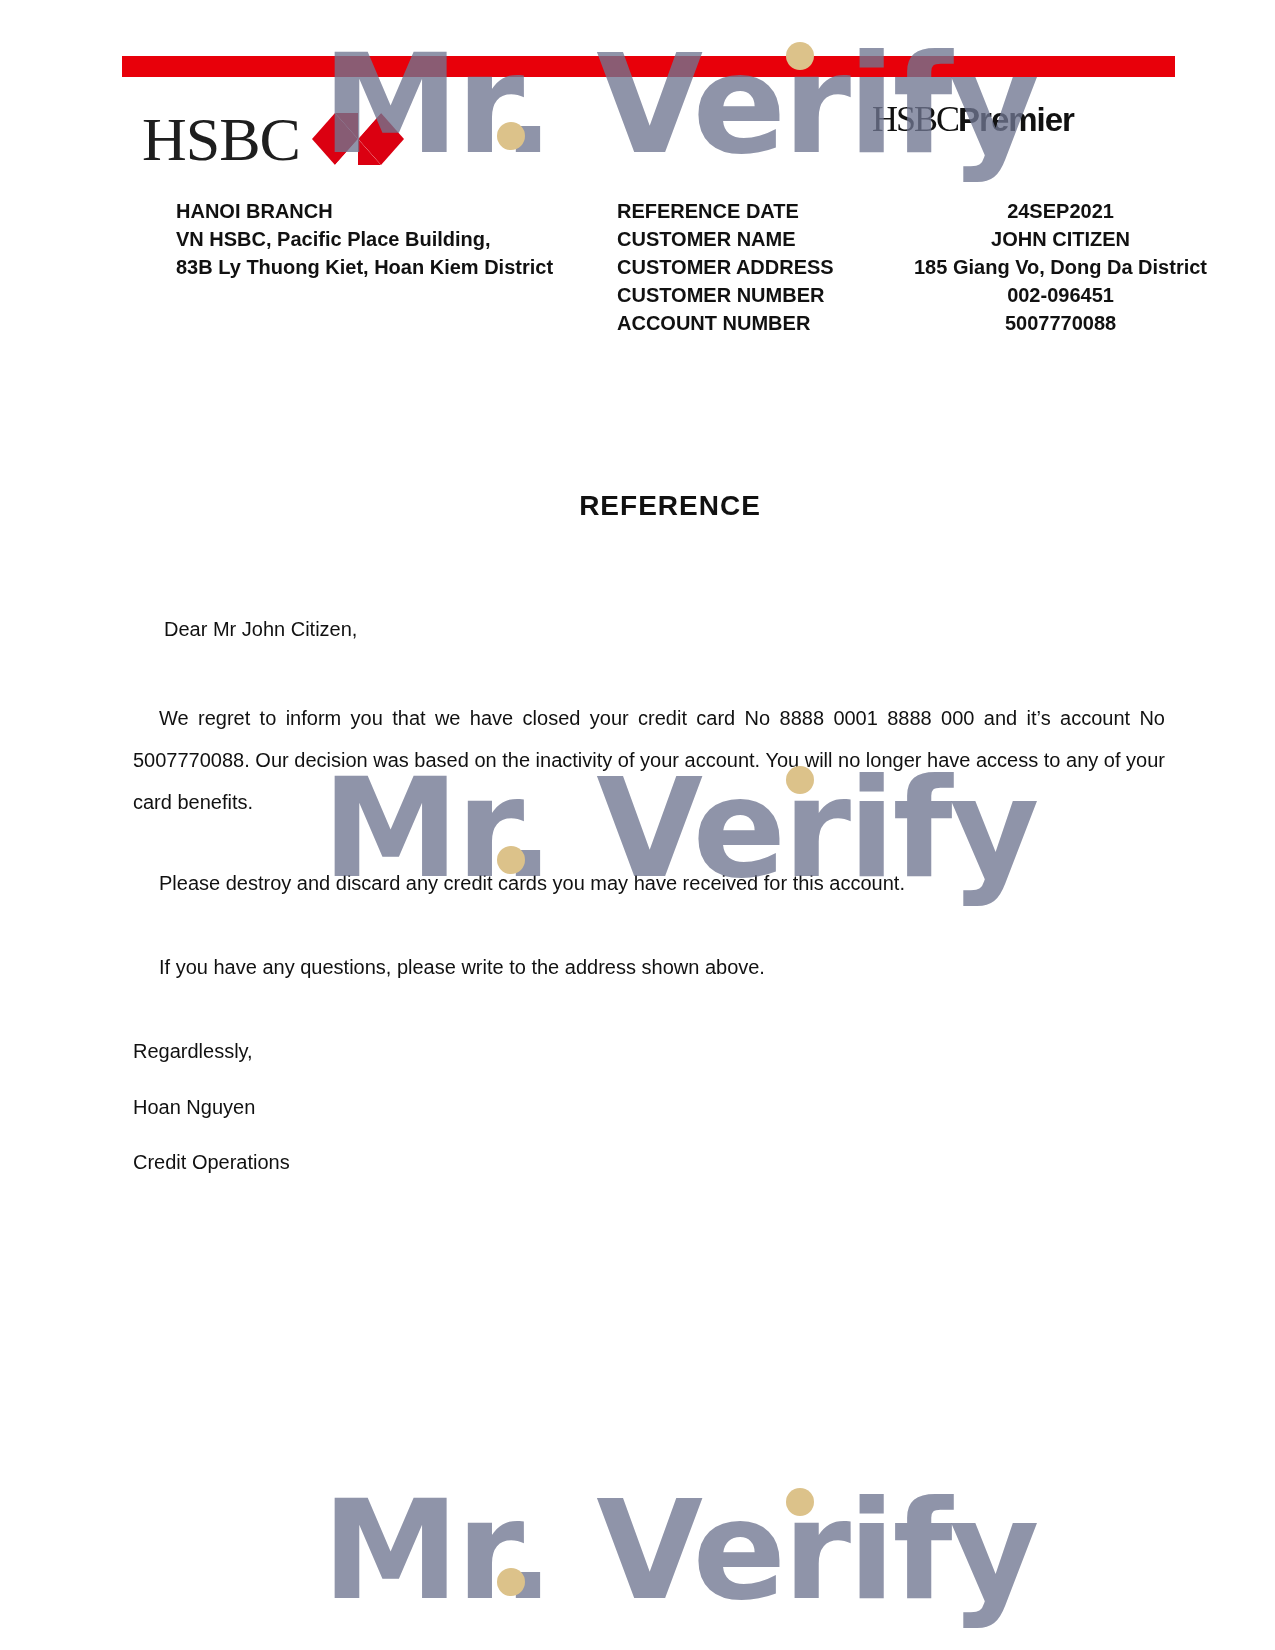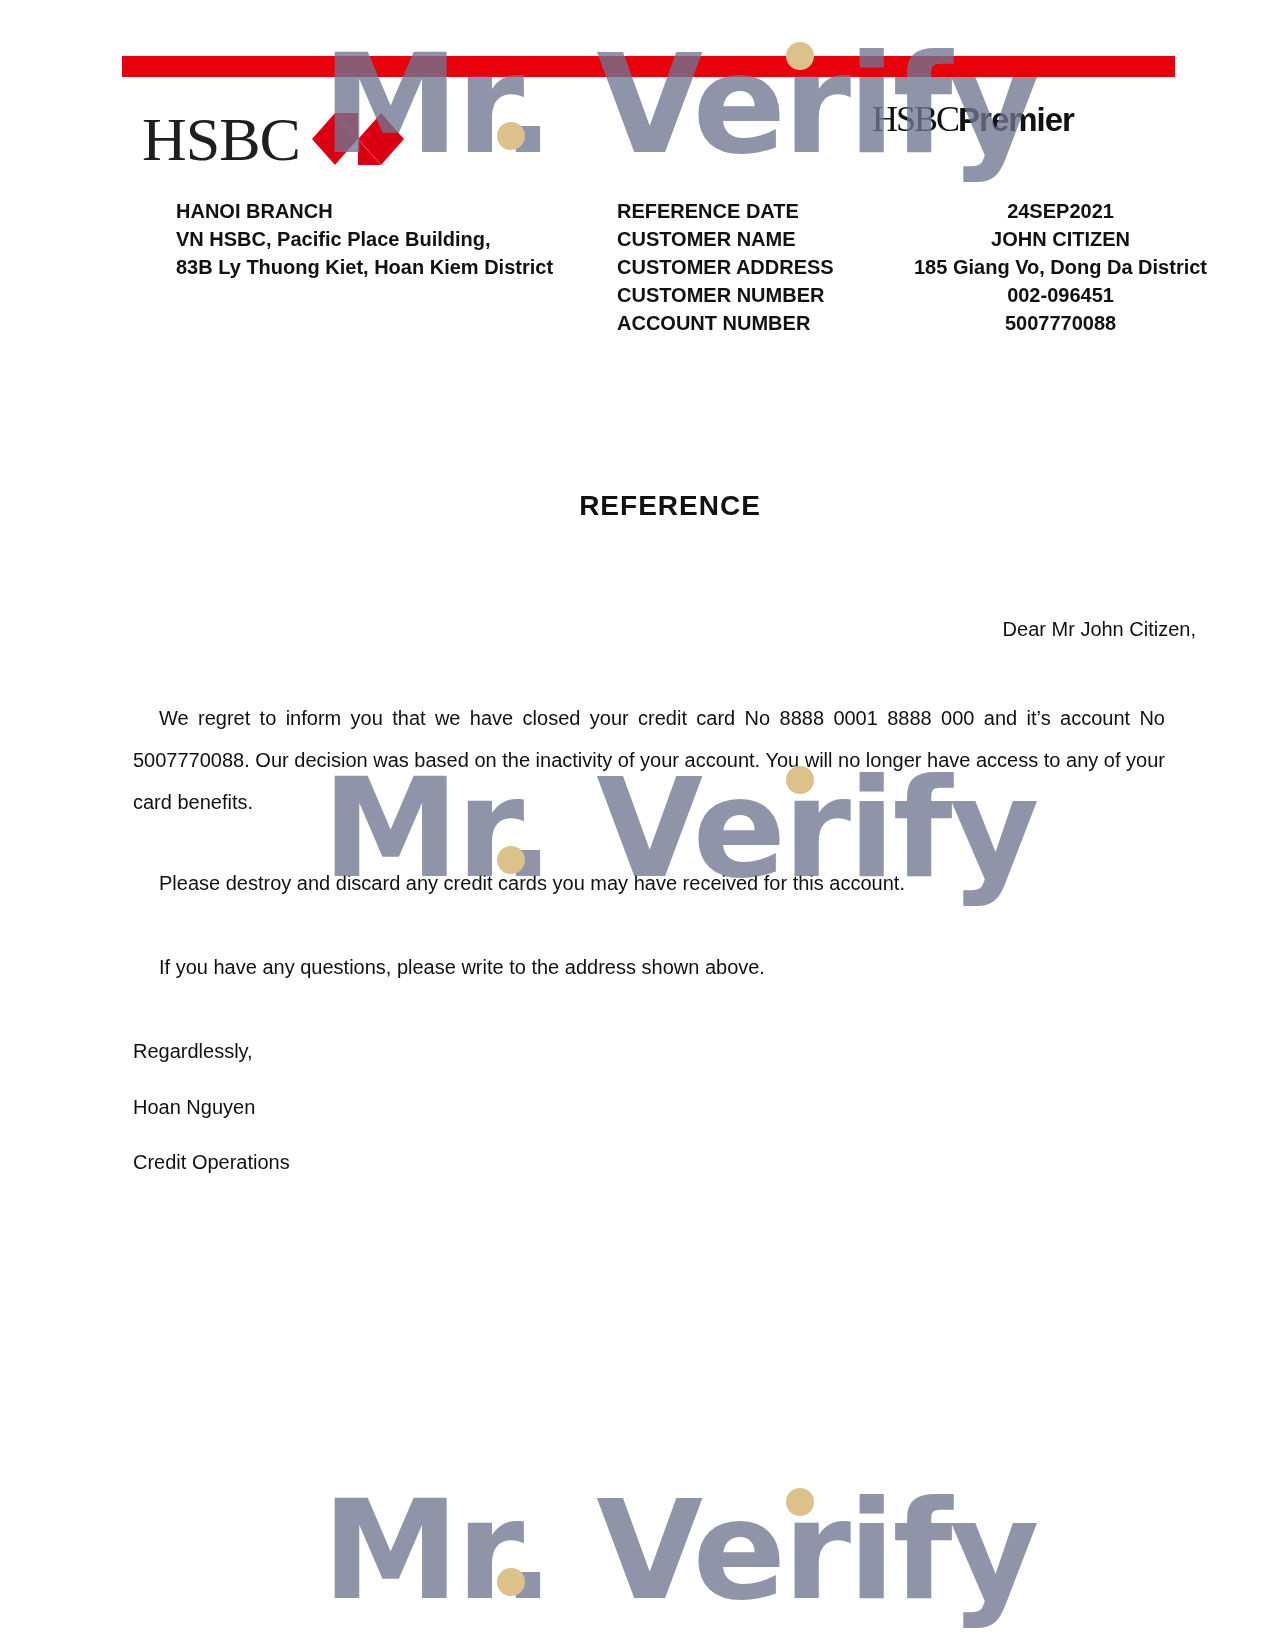--- a/index.html
+++ b/index.html
@@ -70,21 +70,21 @@
 <div class="abs txt bold values">
   <div>24SEP2021</div>
   <div>JOHN CITIZEN</div>
   <div>185 Giang Vo, Dong Da District</div>
   <div>002-096451</div>
   <div>5007770088</div>
 </div>
 
 <div class="abs heading">REFERENCE</div>
 
-<div class="abs body-text" style="top:618px; left:164px;text-align:right;">Dear Mr John Citizen,</div>
+<div class="abs body-text" style="top:618px; left:164px;">Dear Mr John Citizen,</div>
 
 <div class="abs body-text indent para1">We regret to inform you that we have closed your credit card No 8888 0001 8888 000 and it’s account No 5007770088. Our decision was based on the inactivity of your account. You will no longer have access to any of your card benefits.</div>
 
 <div class="abs body-text indent" style="top:872px;">Please destroy and discard any credit cards you may have received for this account.</div>
 
 <div class="abs body-text indent" style="top:956px;">If you have any questions, please write to the address shown above.</div>
 
 <div class="abs body-text" style="top:1040px;">Regardlessly,</div>
 <div class="abs body-text" style="top:1096px;">Hoan Nguyen</div>
 <div class="abs body-text" style="top:1151px;">Credit Operations</div>

